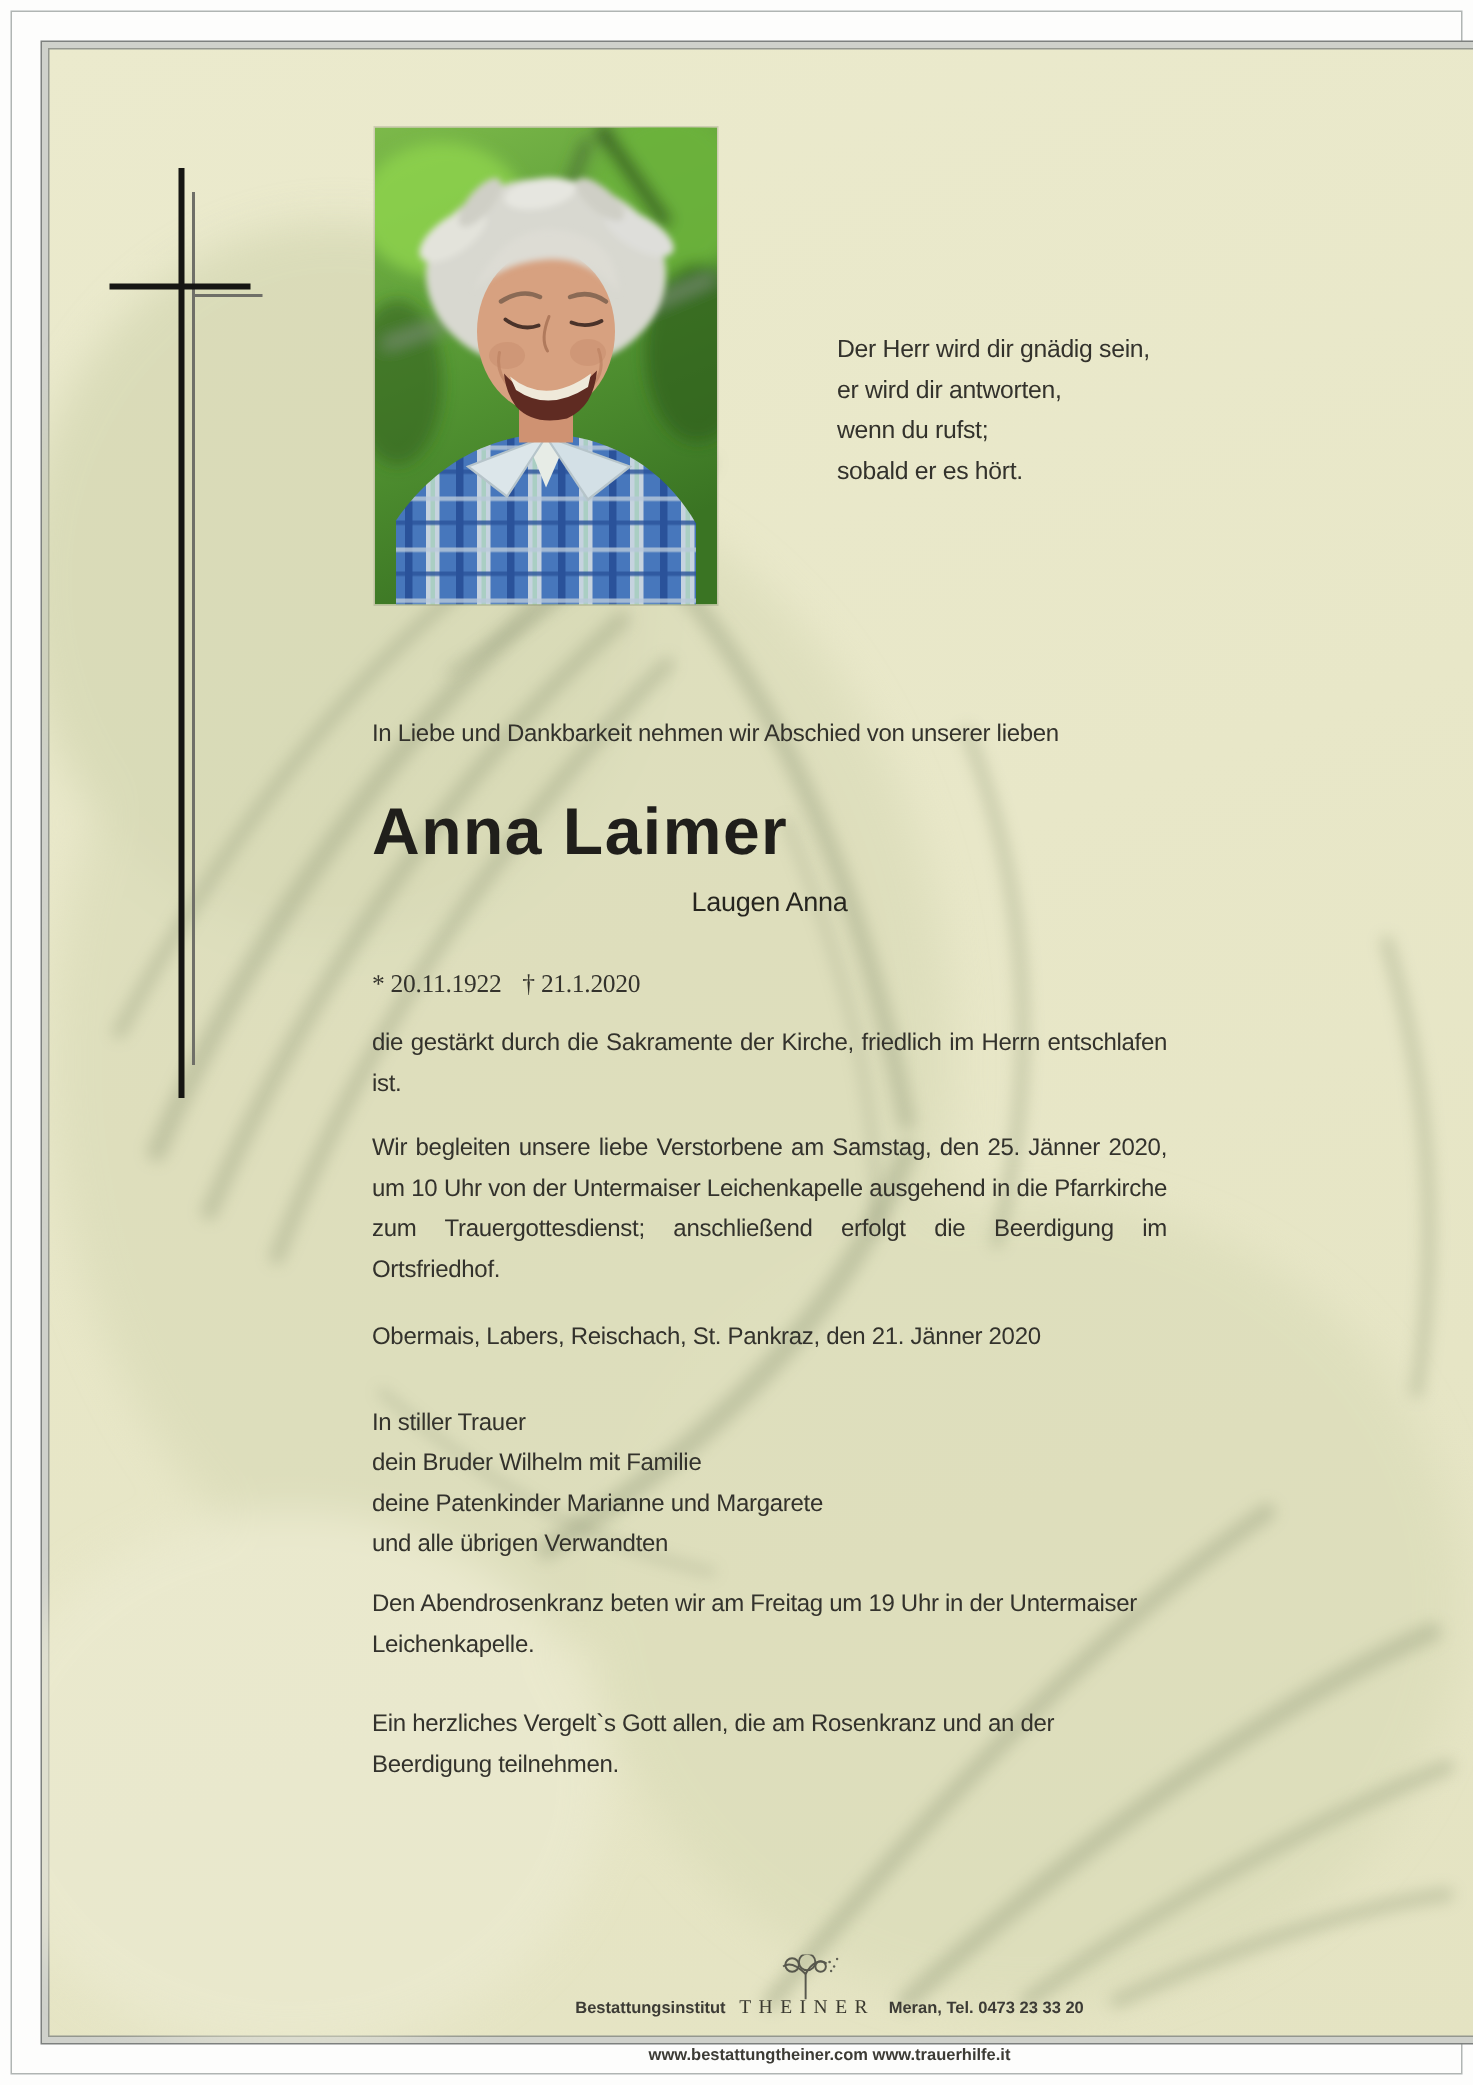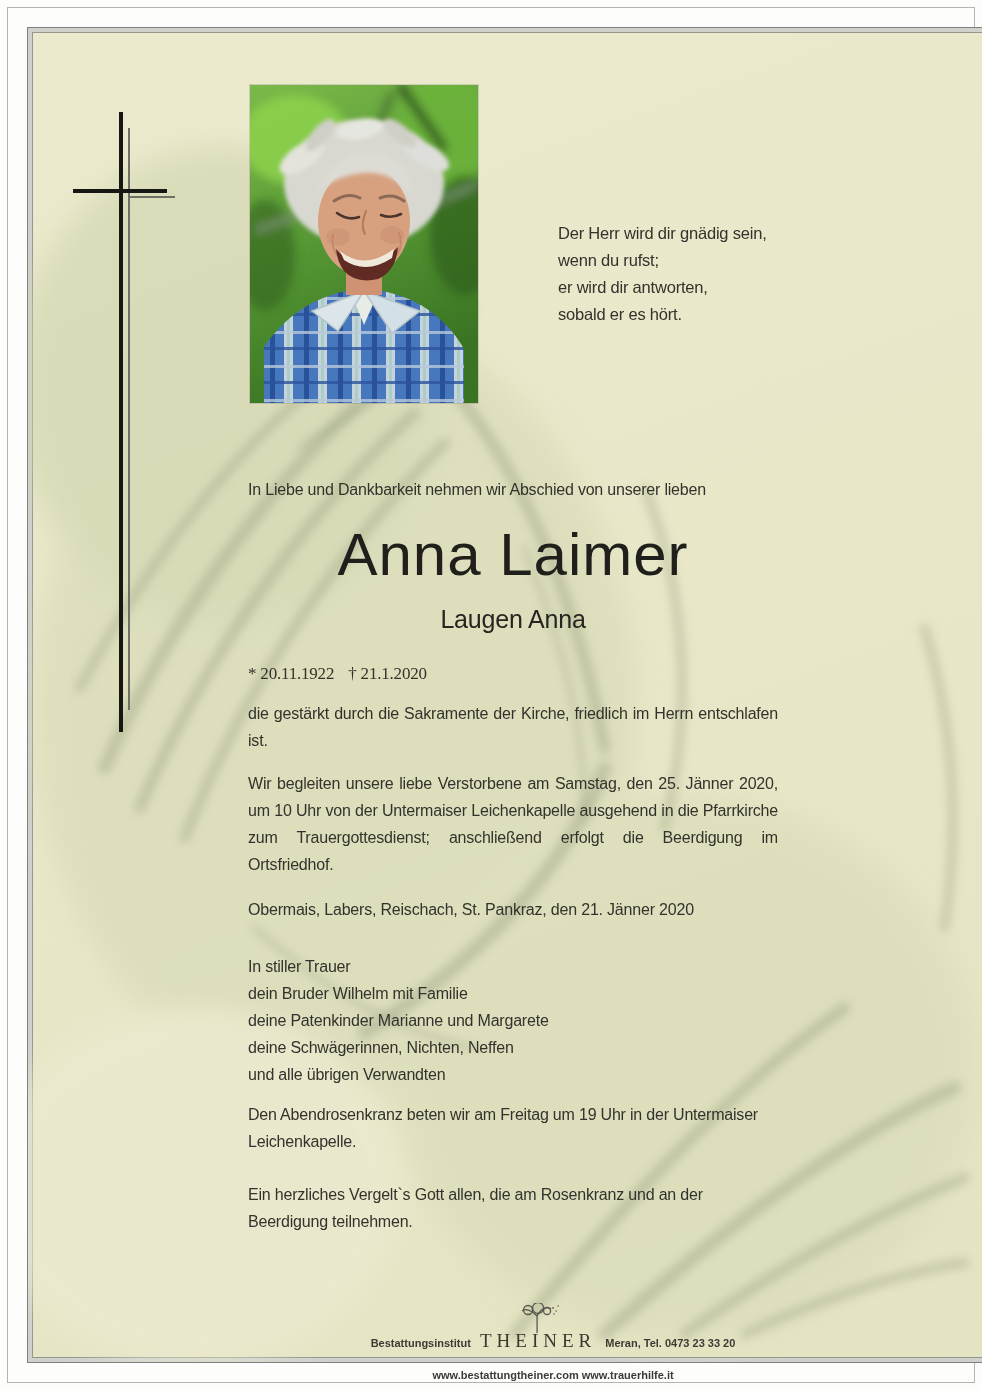--- a/index.html
+++ b/index.html
@@ -20,36 +20,36 @@
 
   .photo{position:absolute;left:222px;top:57px;width:228px;height:318px;
          box-shadow:0 0 0 1px rgba(120,120,100,.25);}
 
   .verse{position:absolute;left:530px;top:192px;font-size:16.5px;line-height:27px;
          letter-spacing:-.2px;color:#33322c;}
 
   .text-col{position:absolute;left:220px;top:450px;width:530px;font-size:16px;
             line-height:27px;letter-spacing:-.2px;color:#33322c;}
   .intro{line-height:24px;}
-  .name{margin-top:28px;text-align:center;font-size:60px;line-height:50px;
-        font-weight:400;letter-spacing:1px;color:#201f1b;}
-  .byname{margin-top:24px;text-align:center;font-size:25px;line-height:30px;color:#26251f;}
+  .name{margin-top:28px;font-size:44px;line-height:50px;
+        font-weight:700;letter-spacing:1px;color:#201f1b;}
+  .byname{margin-top:6px;text-align:center;font-size:18px;line-height:30px;color:#26251f;}
   .dates{margin-top:28px;text-align:left;font-size:17px;line-height:24px;color:#33322c;font-family:Liberation Serif, serif;}
   .dates .sep{display:inline-block;width:14px;}
   .para-justify{margin-top:16px;text-align:justify;}
   .first-para{margin-top:14px;}
   .place-date{margin-top:18px;}
   .mourners-title{margin-top:30px;}
   .rosary{margin-top:13px;}
   .thanks{margin-top:26px;}
 
   .footer{position:absolute;left:210px;top:1276px;width:630px;text-align:center;color:#3c3b35;}
   .footer-line1{position:relative;display:inline-block;padding-top:26px;font-size:11px;font-weight:700;}
   .brand-wrap{position:relative;display:inline-block;margin:0 6px;}
-  .brand{font-family:"Liberation Serif",serif;font-weight:400;font-size:19px;
+  .brand{font-family:"Liberation Serif",serif;font-weight:400;font-size:13px;
          letter-spacing:5px;color:#3a392f;}
   .tree-icon{position:absolute;left:50%;transform:translateX(-52%);top:-27px;}
   .footer-line2{font-size:11px;font-weight:700;margin-top:17px;}
 </style>
 </head>
 <body>
 
 <div class="outer-line"></div>
 
 <div class="card">
@@ -162,39 +162,38 @@
       <path d="M116,126 q-6,15 -1,23" stroke="#b07a5c" stroke-width="2"></path>
       <path d="M83,150 q-3,14 8,24" stroke="#bc8163" stroke-width="2" opacity="0.7"></path>
       <path d="M149,148 q5,14 -4,24" stroke="#bc8163" stroke-width="2" opacity="0.7"></path>
     </g>
     <path d="M86,164 Q114,196 148,162 Q146,186 128,194 Q106,199 94,186 Q87,176 86,164 Z" fill="#5f2b22"></path>
     <path d="M90,166 Q114,186 144,164 L142,173 Q116,190 94,175 Z" fill="#efe9da"></path>
   </svg>
 
   <div class="verse">
     <div>Der Herr wird dir gnädig sein,</div>
+    <div>er wird dir antworten,</div>
     <div>wenn du rufst;</div>
-    <div>er wird dir antworten,</div>
     <div>sobald er es hört.</div>
   </div>
 
   <div class="text-col">
     <div class="intro">In Liebe und Dankbarkeit nehmen wir Abschied von unserer lieben</div>
     <div class="name">Anna Laimer</div>
     <div class="byname">Laugen Anna</div>
     <div class="dates">
       <span>* 20.11.1922</span><span class="sep"></span><span>† 21.1.2020</span>
     </div>
     <div class="para-justify first-para">die gestärkt durch die Sakramente der Kirche, friedlich im Herrn entschlafen ist.</div>
     <div class="para-justify">Wir begleiten unsere liebe Verstorbene am Samstag, den 25. Jänner 2020, um 10 Uhr von der Untermaiser Leichenkapelle ausgehend in die Pfarrkirche zum Trauergottesdienst; anschließend erfolgt die Beerdigung im Ortsfriedhof.</div>
     <div class="place-date">Obermais, Labers, Reischach, St. Pankraz, den 21. Jänner 2020</div>
     <div class="mourners-title">In stiller Trauer</div>
     <div>dein Bruder Wilhelm mit Familie</div>
     <div>deine Patenkinder Marianne und Margarete</div>
-    <div>deine Schwägerinnen, Nichten, Neffen</div>
     <div>und alle übrigen Verwandten</div>
     <div class="rosary">Den Abendrosenkranz beten wir am Freitag um 19 Uhr in der Untermaiser Leichenkapelle.</div>
     <div class="thanks">Ein herzliches Vergelt`s Gott allen, die am Rosenkranz und an der Beerdigung teilnehmen.</div>
   </div>
 
   <div class="footer">
     <div class="footer-line1">
       <span>Bestattungsinstitut</span>
       <span class="brand-wrap">
         <svg class="tree-icon" width="46" height="30" viewBox="0 0 46 30">

